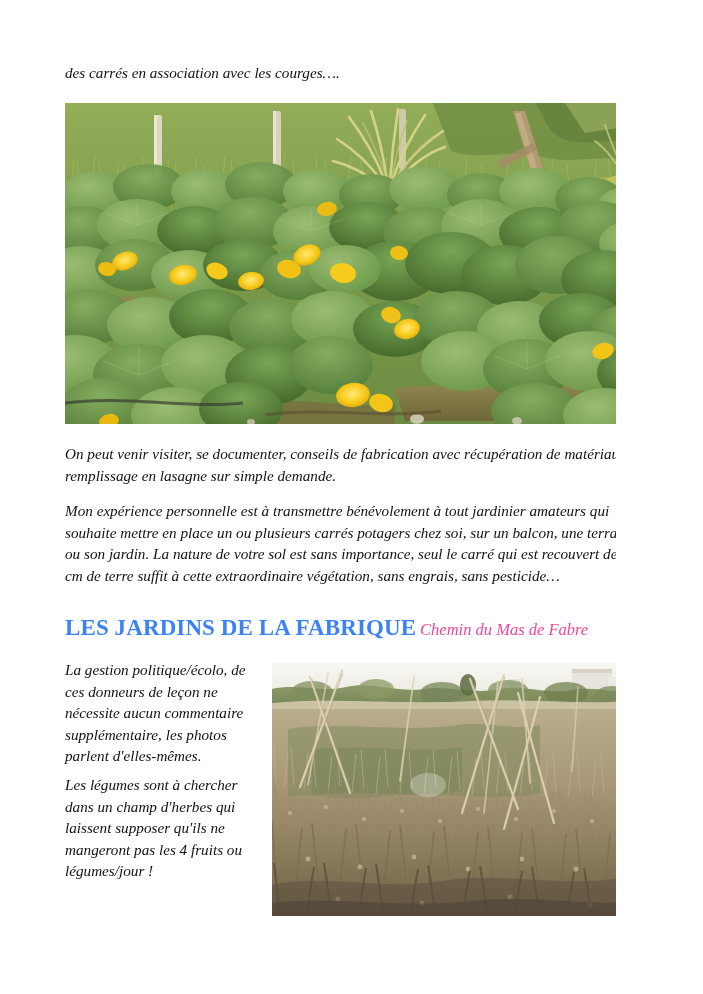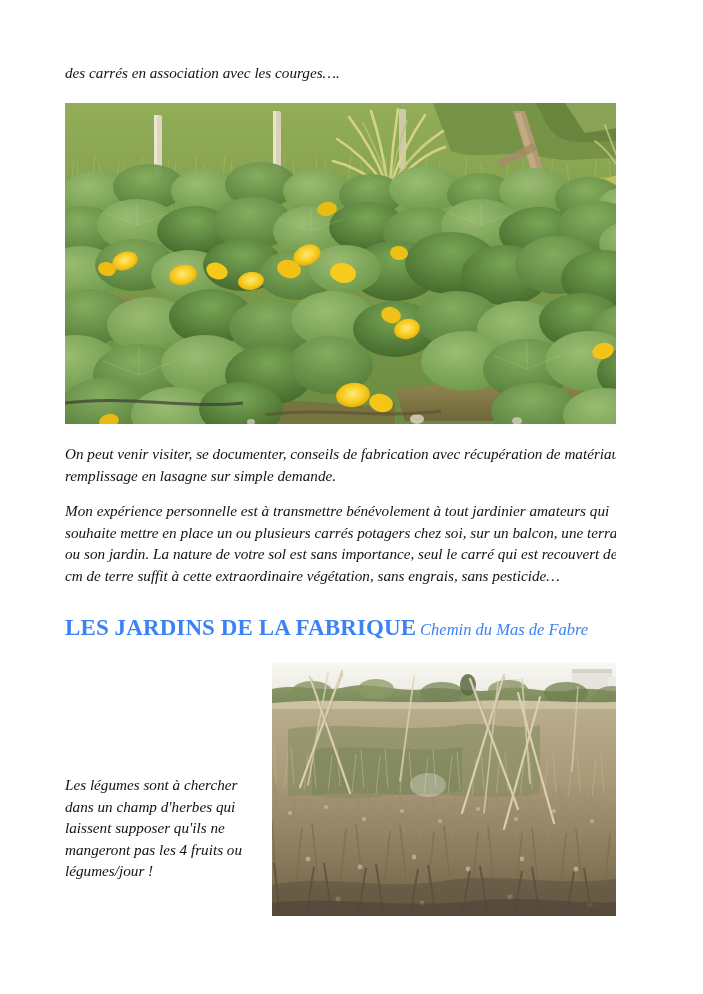--- a/index.html
+++ b/index.html
@@ -52,21 +52,21 @@
   }
   .heading-main {
     font-size: 23px;
     font-weight: bold;
     color: #3b82f6;
     letter-spacing: 0.1px;
   }
   .heading-sub {
     font-size: 16.5px;
     font-style: italic;
-    color: #3b82f6;
+    color: #ec4899;
     margin-left: 4px;
   }
 
   
   .col-text {
     position: absolute;
     left: 65px;
     width: 198px;
     font-style: italic;
     font-size: 15.2px;
@@ -360,20 +360,21 @@
   </div>
 
   <div class="body-text" id="para-visit">On peut venir visiter, se documenter, conseils de fabrication avec récupération de matériaux et remplissage en lasagne sur simple demande.</div>
 
   <div class="body-text" id="para-experience">Mon expérience personnelle est à transmettre bénévolement à tout jardinier amateurs qui souhaite mettre en place un ou plusieurs carrés potagers chez soi, sur un balcon, une terrasse ou son jardin. La nature de votre sol est sans importance, seul le carré qui est recouvert de 15 cm de terre suffit à cette extraordinaire végétation, sans engrais, sans pesticide…</div>
 
   <div id="section-heading">
     <span class="heading-main">LES JARDINS DE LA FABRIQUE</span><span class="heading-sub">Chemin du Mas de Fabre</span>
   </div>
 
+  <div class="col-text" id="para-gestion">La gestion politique/écolo, de ces donneurs de leçon ne nécessite aucun commentaire supplémentaire, les photos parlent d'elles-mêmes.</div>
 
   <div class="col-text" id="para-legumes">Les légumes sont à chercher dans un  champ d'herbes qui laissent supposer qu'ils ne mangeront pas les 4 fruits ou légumes/jour !</div>
 
   <div class="photo" id="photo-field">
     <svg viewBox="0 0 355 253" preserveAspectRatio="none">
       <defs>
         <linearGradient id="skyG" x1="0" y1="0" x2="0" y2="1">
           <stop offset="0%" stop-color="#f7f7f4"></stop>
           <stop offset="100%" stop-color="#eceade"></stop>
         </linearGradient>

